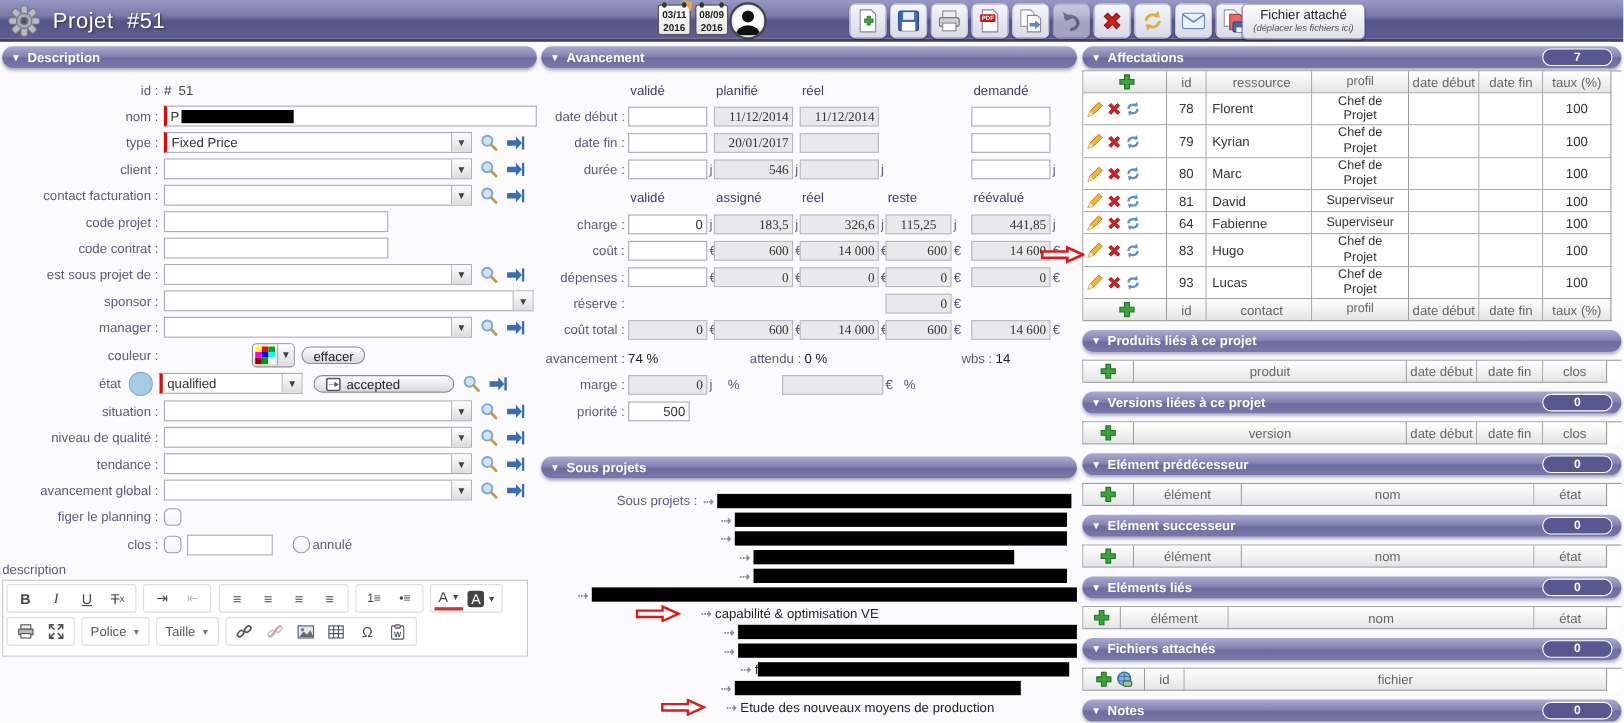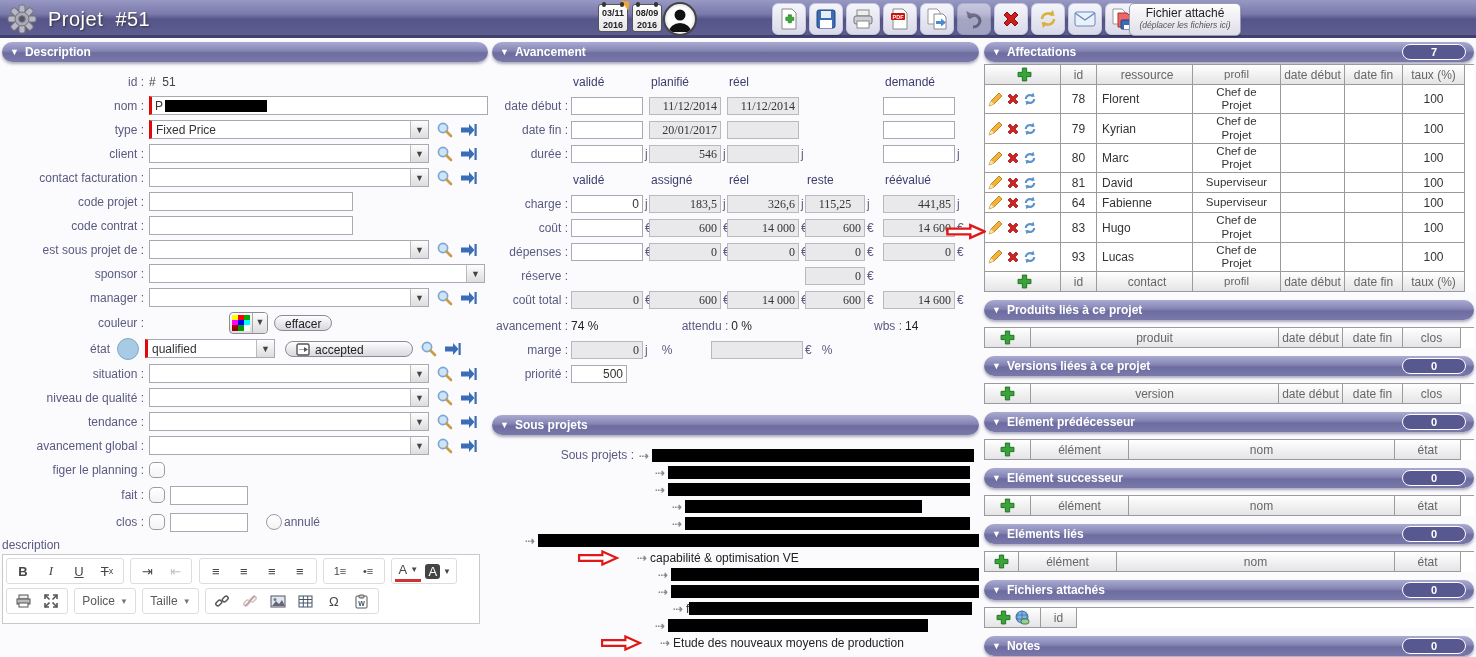--- a/index.html
+++ b/index.html
@@ -473,27 +473,20 @@
               <path d="M1 5.5 h8 V2 l5.5 6 -5.5 6 V10.5 H1 z" fill="#3a6db5"></path>
               <rect x="14.5" y="2" width="2.2" height="12" fill="#3a6db5"></rect>
             </svg>
           </span>
       </div>
       <div class="frow" style="margin-top:4px;">
         <span class="flabel">figer le planning :</span>
         <span class="cb"></span>
       </div>
       <div class="frow" style="height:22px;">
-        <span class="flabel">fait :</span>
-        <span class="cb"></span>
-        <span class="txt w72" style="margin-left:5px;">
-            <span></span>
-          </span>
-      </div>
-      <div class="frow" style="height:22px;">
         <span class="flabel">clos :</span>
         <span class="cb"></span>
         <span class="txt w72" style="margin-left:5px;">
             <span></span>
           </span>
         <span class="cb" style="margin-left:18px;border-radius:8px;"></span>
         <span style="margin-left:2px;color:#5a5a80;">annulé</span>
 
       </div>
     </div>
@@ -1291,20 +1284,21 @@
               </span>
             <span>
                 <svg width="16" height="15" viewBox="0 0 16 15">
                   <circle cx="8" cy="7" r="6" fill="#7fb2e0" stroke="#3c72a8"></circle>
                   <path d="M2.5 5h11M2.5 9h11M8 1v12M4.5 2a9 9 0 0 0 0 10M11.5 2a9 9 0 0 1 0 10" stroke="#3c72a8" fill="none" stroke-width=".8"></path>
                   <rect x="7" y="9" width="8" height="5" rx="2.4" fill="#9c9" stroke="#474"></rect>
                 </svg>
               </span>
           </div>
           <div class="cell hcell c-fid">id</div>
+          <div class="cell hcell c-fich">fichier</div>
         </div>
       </div>
     </div>
 
     <div class="rsect">
       <div class="pill">
         <span class="tri">▼</span>
         <span>Notes</span>
         <span class="badge">0</span>
       </div>

